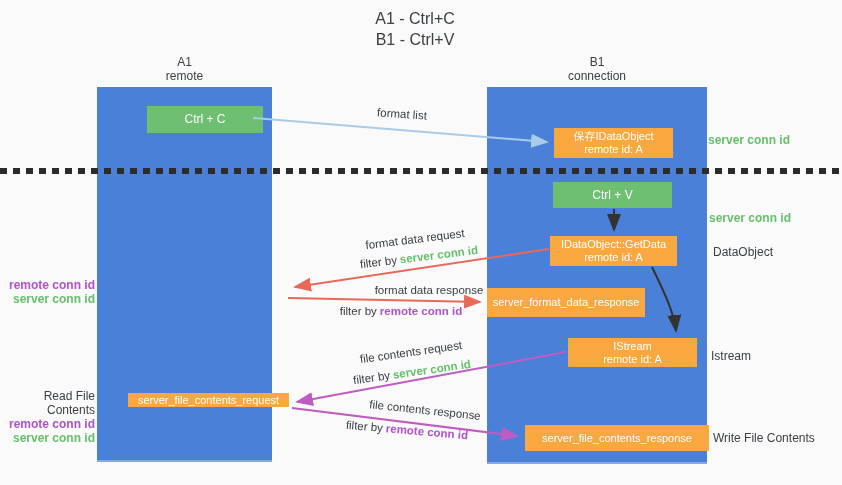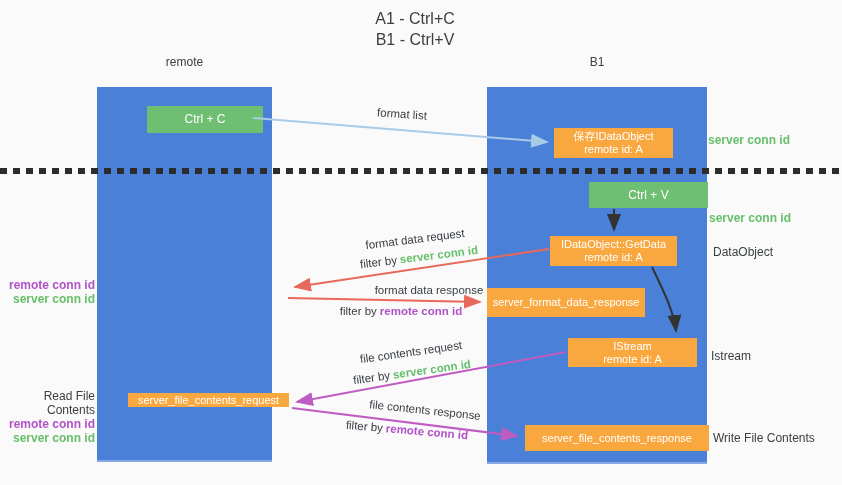--- a/index.html
+++ b/index.html
@@ -14,21 +14,21 @@
   #lane-a1{left:97px;top:87px;width:175px;height:373px;border-bottom:2px solid #87a8e4;}
   #lane-b1{left:487px;top:87px;width:220px;height:375px;border-bottom:2px solid #87a8e4;}
   .dotted{position:absolute;left:0;top:168px;width:842px;height:6px;
           background:repeating-linear-gradient(90deg,#2c2c2c 0 7px,transparent 7px 13px);}
   .node{position:absolute;display:flex;flex-direction:column;align-items:center;justify-content:center;
         color:#fff;font-size:11px;line-height:13px;text-align:center;}
   .node.green{background:#6fbf72;}
   .node.orange{background:#f9a840;}
   #ctrl-c{left:147px;top:106px;width:116px;height:27px;font-size:12px;}
   #save-ido{left:554px;top:128px;width:119px;height:30px;align-items:center;}
-  #ctrl-v{left:553px;top:182px;width:119px;height:26px;font-size:12px;margin-left:36px;}
+  #ctrl-v{left:553px;top:182px;width:119px;height:26px;font-size:12px;}
   #getdata{left:550px;top:236px;width:127px;height:30px;}
   #fmt-req{left:131px;top:276px;width:156px;height:28px;}
   #fmt-resp{left:487px;top:288px;width:158px;height:29px;}
   #istream{left:568px;top:338px;width:129px;height:29px;}
   #file-req{left:128px;top:393px;width:161px;height:14px;}
   #file-resp{left:525px;top:425px;width:184px;height:26px;}
   .side{position:absolute;font-size:12px;white-space:nowrap;}
   .g{color:#66bf6a;font-weight:bold;}
   .p{color:#b052c8;font-weight:bold;}
   .dark{color:#3c4043;}
@@ -59,24 +59,26 @@
 <body>
 
 <div class="canvas">
 
   <div class="title">
     <div>A1 - Ctrl+C</div>
     <div>B1 - Ctrl+V</div>
   </div>
 
   <div class="lane-header" id="hdr-a1">
+    <div>A1</div>
     <div>remote</div>
   </div>
   <div class="lane-header" id="hdr-b1">
     <div>B1</div>
+    <div>connection</div>
   </div>
 
   <div class="lane" id="lane-a1"></div>
   <div class="lane" id="lane-b1"></div>
 
   <div class="dotted"></div>
 
   <div class="node green" id="ctrl-c">Ctrl + C</div>
 
   <div class="node orange" id="save-ido">

